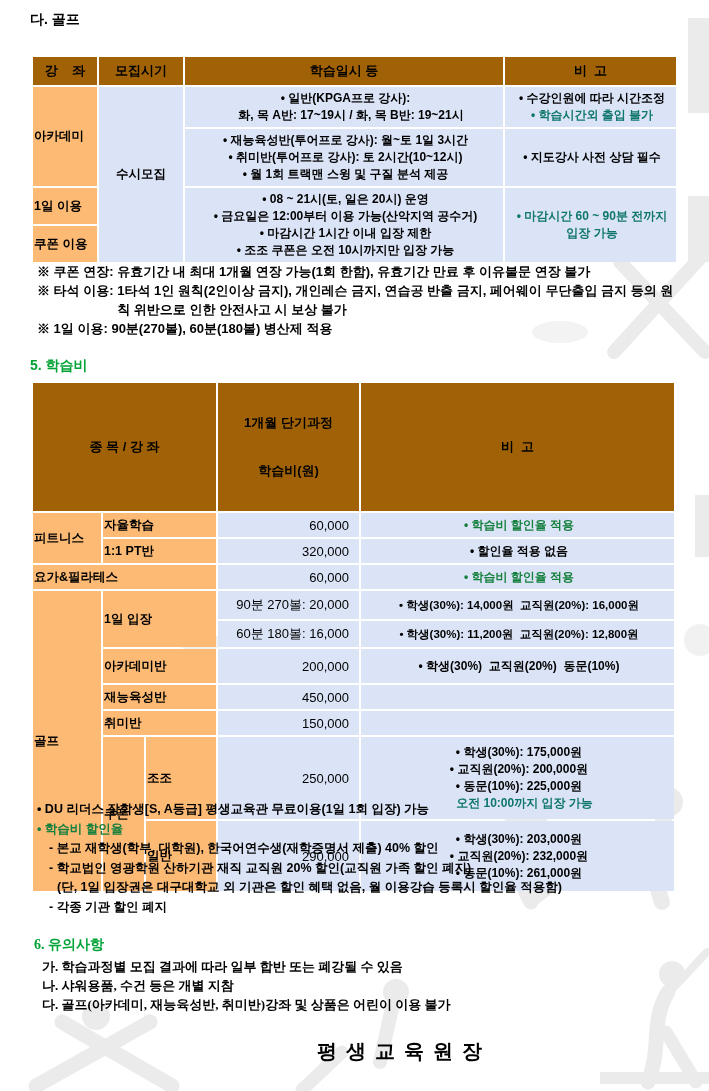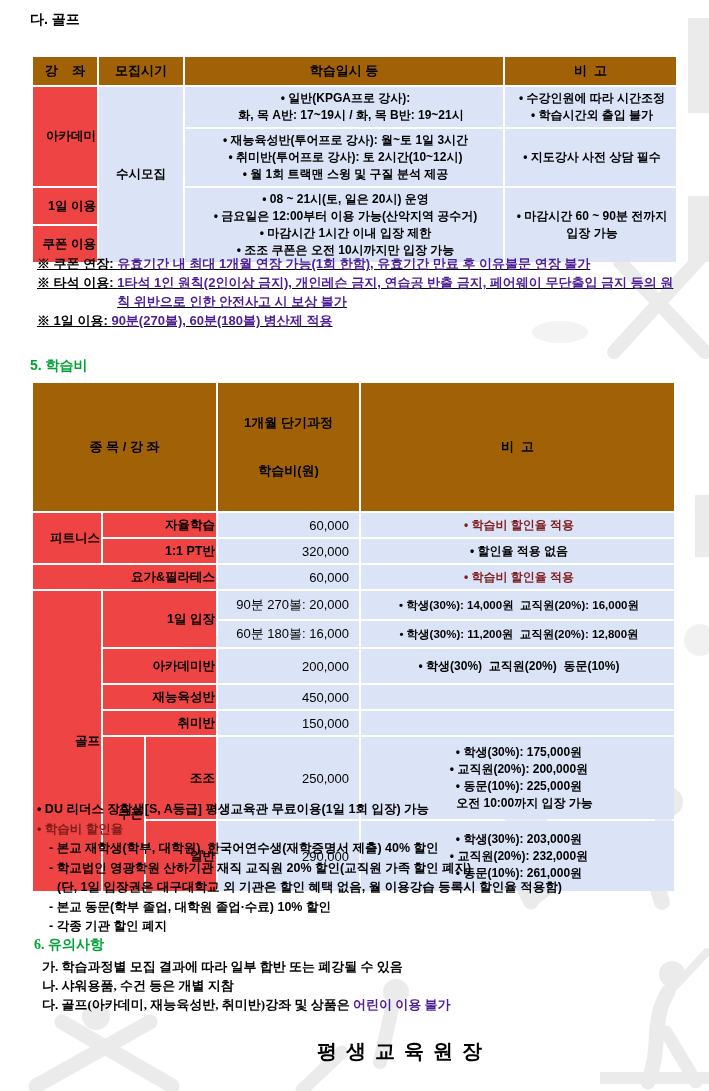--- a/index.html
+++ b/index.html
@@ -8,29 +8,29 @@
   .wm{position:absolute;left:0;top:0;z-index:0;}
   .layer{position:relative;z-index:1;}
 
   .abs{position:absolute;}
   .ln{white-space:pre-wrap;line-height:17px;}
   .nw{white-space:pre;line-height:17px;}
 
   
   .sec-head{font-size:14px;}
   .green{color:#00a335;}
-  .orange{color:#000000;}
-  .red{color:#4c1d95;}
-  .blue{color:#7f1d1d;}
+  .orange{color:#0f766e;}
+  .red{color:#000000;}
+  .blue{color:#15803d;}
 
   
   table{border-collapse:separate;border-spacing:2px;table-layout:fixed;}
   th,td{vertical-align:middle;overflow:visible;}
   th{background:#a16207;font-size:13px;white-space:pre;font-weight:700;}
-  td.lab{background:#ef4444;font-size:12.5px;text-align:right;}
+  td.lab{background:#fdba74;font-size:12.5px;text-align:left;}
   td.cell{background:#dbe4f7;font-size:12px;}
   td.txt{padding:3px 4px 3px 7px;text-align:center;}
   td.ctr{text-align:center;}
   td.fee{text-align:right;padding-right:10px;font-weight:400;font-size:13px;}
   .indent{padding-left:11px;}
   .note-sm{font-size:11.5px;}
   .jojo-orange{margin-left:11px;}
 
   
   .fn-row{display:flex;font-size:13px;line-height:19px;}
@@ -144,21 +144,21 @@
       <td class="cell txt" rowspan="2">
         <div class="ln orange">• 마감시간 60 ~ 90분 전까지 입장 가능</div>
       </td>
     </tr>
     <tr style="height:36px;">
       <td class="lab">쿠폰 이용</td>
     </tr>
   </tbody>
     </table>
 
-  <div class="abs" style="left:37px;top:254px;width:645px;text-decoration:underline;">
+  <div class="abs" style="left:37px;top:262px;width:645px;">
     <div class="fn-row">
       <span class="fn-label">※ 쿠폰 연장: </span>
       <span class="fn-text red">유효기간 내 최대 1개월 연장 가능(1회 한함), 유효기간 만료 후 이유불문 연장 불가</span>
     </div>
     <div class="fn-row">
       <span class="fn-label">※ 타석 이용: </span>
       <span class="fn-text red">1타석 1인 원칙(2인이상 금지), 개인레슨 금지, 연습공 반출 금지, 페어웨이 무단출입 금지 등의 원칙 위반으로 인한 안전사고 시 보상 불가</span>
     </div>
     <div class="fn-row">
       <span class="fn-label">※ 1일 이용: </span>
@@ -260,21 +260,20 @@
     </tr>
   </tbody>
     </table>
 
   <div class="abs" style="left:37px;top:800px;width:650px;">
     <div class="note-line">• DU 리더스 장학생[S, A등급] 평생교육관 무료이용(1일 1회 입장) 가능</div>
     <div class="note-line blue">• 학습비 할인율</div>
     <div class="note-line" style="padding-left:12px;">- 본교 재학생(학부, 대학원), 한국어연수생(재학증명서 제출) 40% 할인</div>
     <div class="note-line" style="padding-left:12px;">- 학교법인 영광학원 산하기관 재직 교직원 20% 할인(교직원 가족 할인 폐지)</div>
     <div class="note-line" style="padding-left:20px;">(단, 1일 입장권은 대구대학교 외 기관은 할인 혜택 없음, 월 이용강습 등록시 할인율 적용함)</div>
-    <div class="note-line" style="padding-left:12px;">- 본교 동문(학부 졸업, 대학원 졸업·수료) 10% 할인</div>
     <div class="note-line" style="padding-left:12px;">- 각종 기관 할인 폐지</div>
   </div>
 
   <div class="abs" style="left:34px;top:936px;width:660px;font-family:Liberation Serif, serif;">
     <div class="sec-head green" style="margin-bottom:3px;">6. 유의사항</div>
     <div class="prec-line" style="padding-left:8px;">가. 학습과정별 모집 결과에 따라 일부 합반 또는 폐강될 수 있음</div>
     <div class="prec-line" style="padding-left:8px;">나. 샤워용품, 수건 등은 개별 지참</div>
     <div class="prec-line" style="padding-left:8px;"><span>다. 골프(아카데미, 재능육성반, 취미반)강좌 및 상품은 </span><span class="red">어린이 이용 불가</span></div>
   </div>
 

